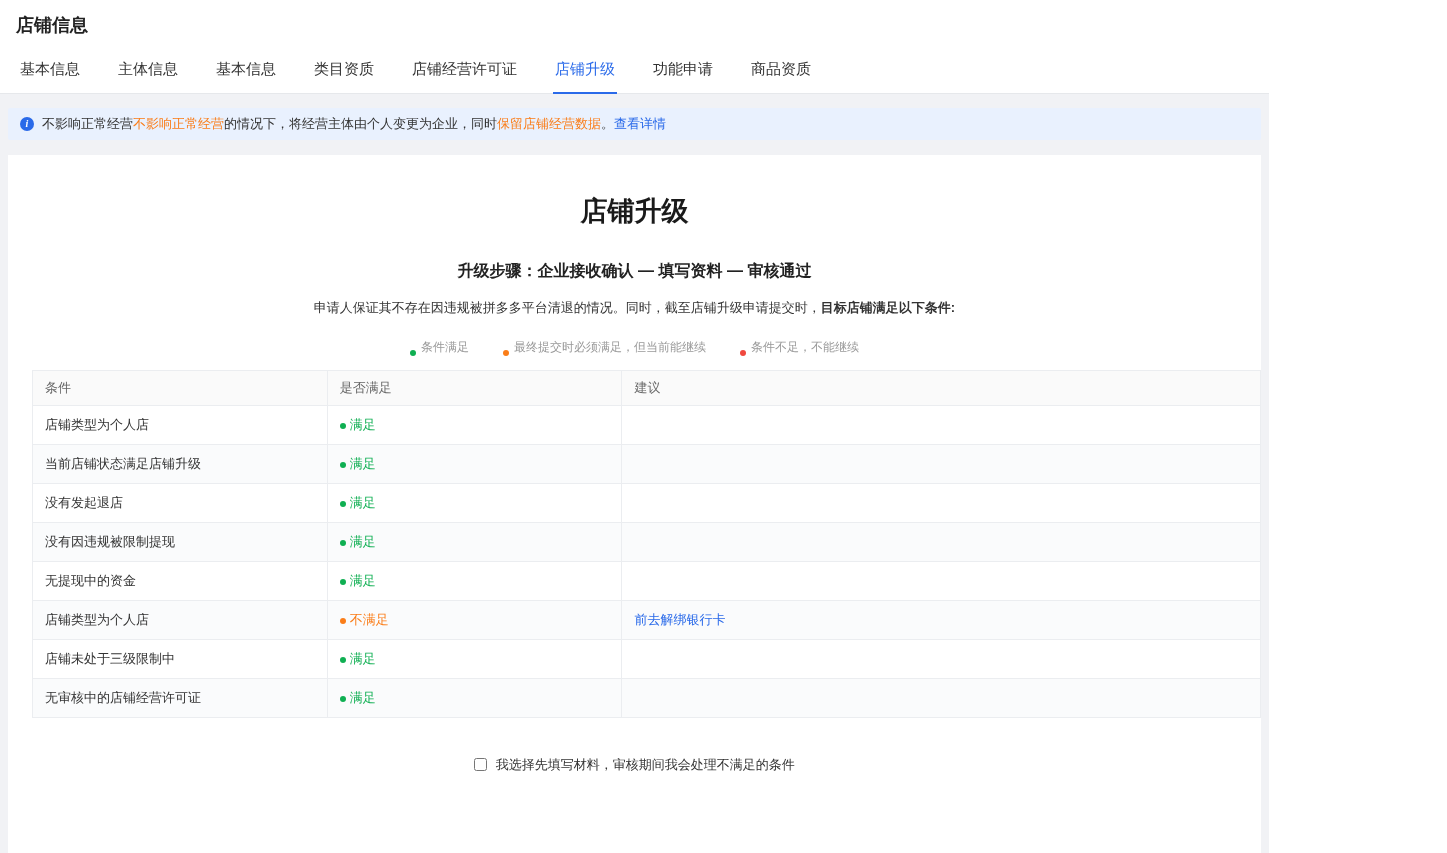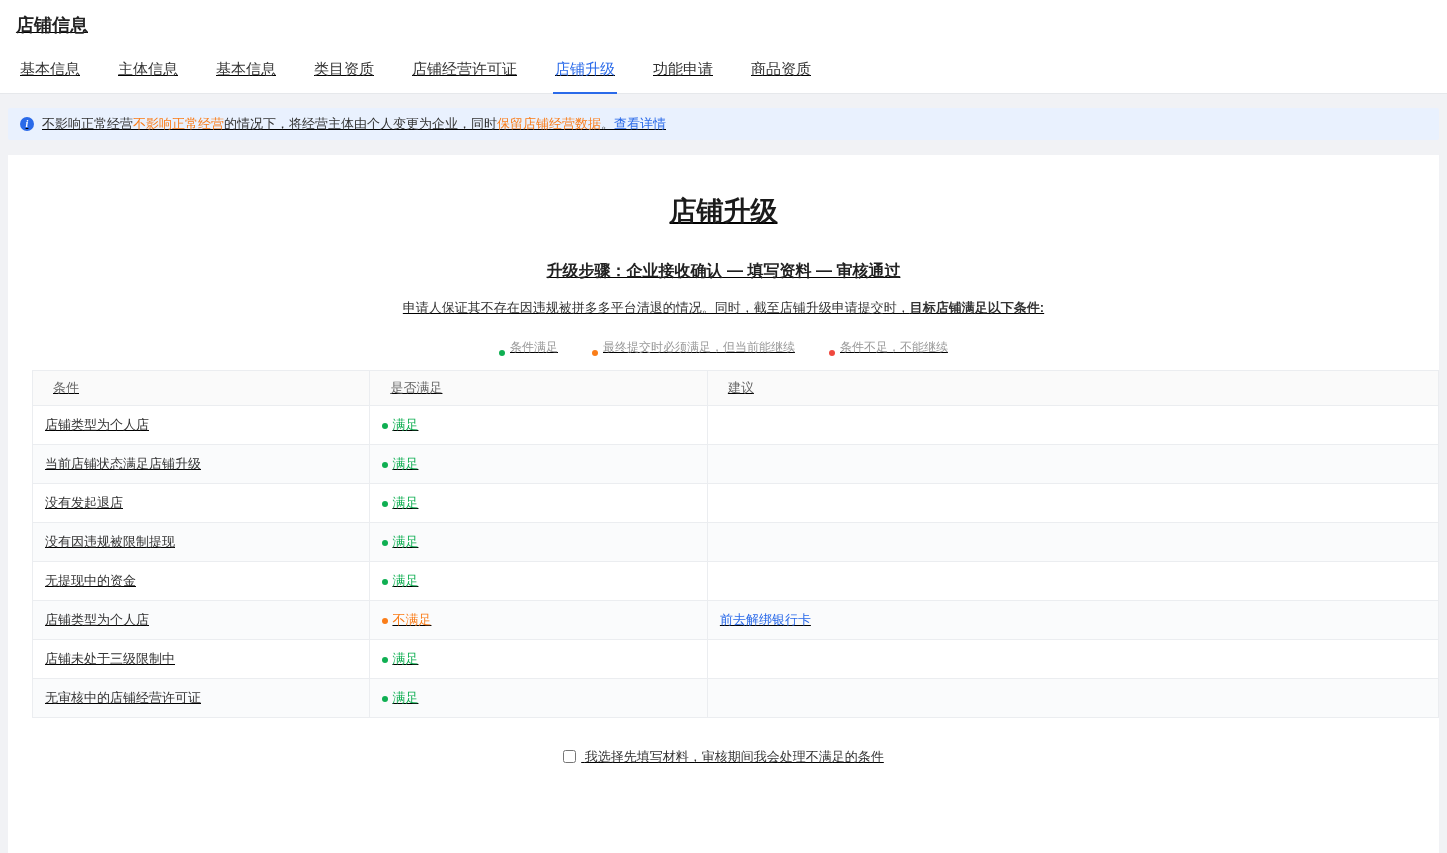--- a/index.html
+++ b/index.html
@@ -1,21 +1,20 @@
 <!DOCTYPE html>
 <html style="--green: #0faf52; --orange: #fa7d19; --red: #f0483e; --link: #2a6ae9;"><head>
 <meta charset="utf-8">
 <style>
   * { box-sizing: border-box; margin: 0; padding: 0; }
   html, body { font-family: "Liberation Sans", "DejaVu Sans", sans-serif; }
   .screen {
-    width: 1447px; height: 853px;
+    width: 1269px; height: 853px;
     background: #f1f2f5;
     overflow: hidden;
-    text-decoration: underline;
   }
   
   .page-header {
     background: #fff;
     padding: 13px 16px 11px;
   }
   .page-header h1 {
     font-size: 18px; font-weight: 700; color: #222;
   }
   
@@ -96,33 +95,33 @@
     margin: 14px 0 0 24px;
     width: calc(100% - 24px);
     border-collapse: collapse;
     font-size: 13px;
     table-layout: fixed;
   }
   th, td { border: 1px solid #ebedf0; text-align: left; }
   th {
     background: #fafafa;
     font-weight: 400; color: #666;
-    padding: 8px 20px;
+    padding: 8px 12px;
   }
   td { padding: 10px 12px; color: #333; }
   tbody tr:nth-child(even) td { background: #fafbfc; }
   th:nth-child(1), td:nth-child(1) { width: 24%; }
   th:nth-child(2), td:nth-child(2) { width: 24%; }
   .status-cell .dot { vertical-align: middle; margin-right: 4px; }
   .status-text.ok { color: var(--green); }
   .status-text.warn { color: var(--orange); }
   
   .checkbox-row {
     text-align: center;
-    margin-top: 30px;
+    margin-top: 38px;
     font-size: 13px; color: #333;
   }
   .checkbox-row input { vertical-align: -2px; margin-right: 5px; }
 </style>
 </head>
 <body>
 
 <div class="screen">
 
   <div class="page-header">

